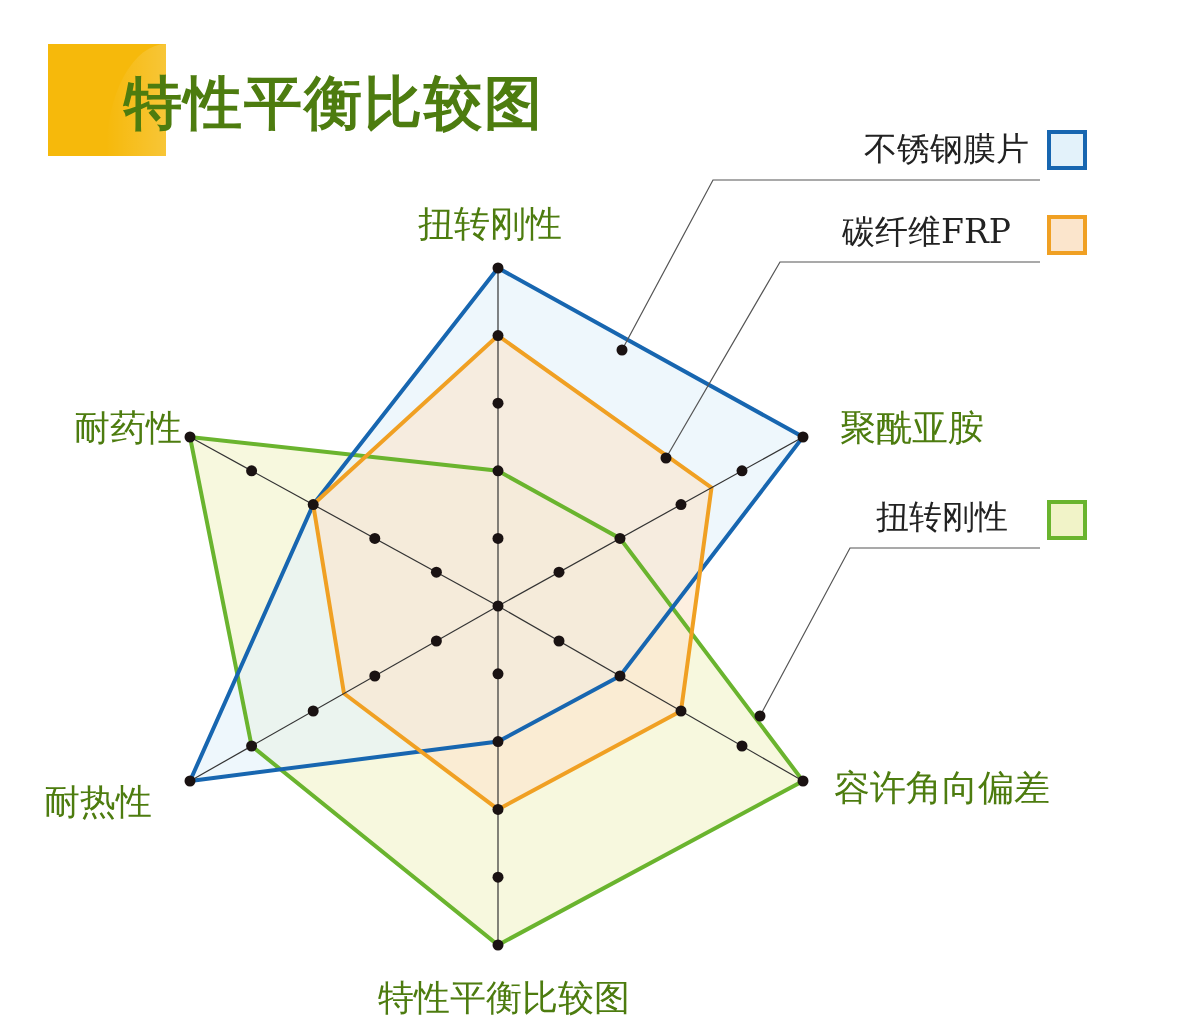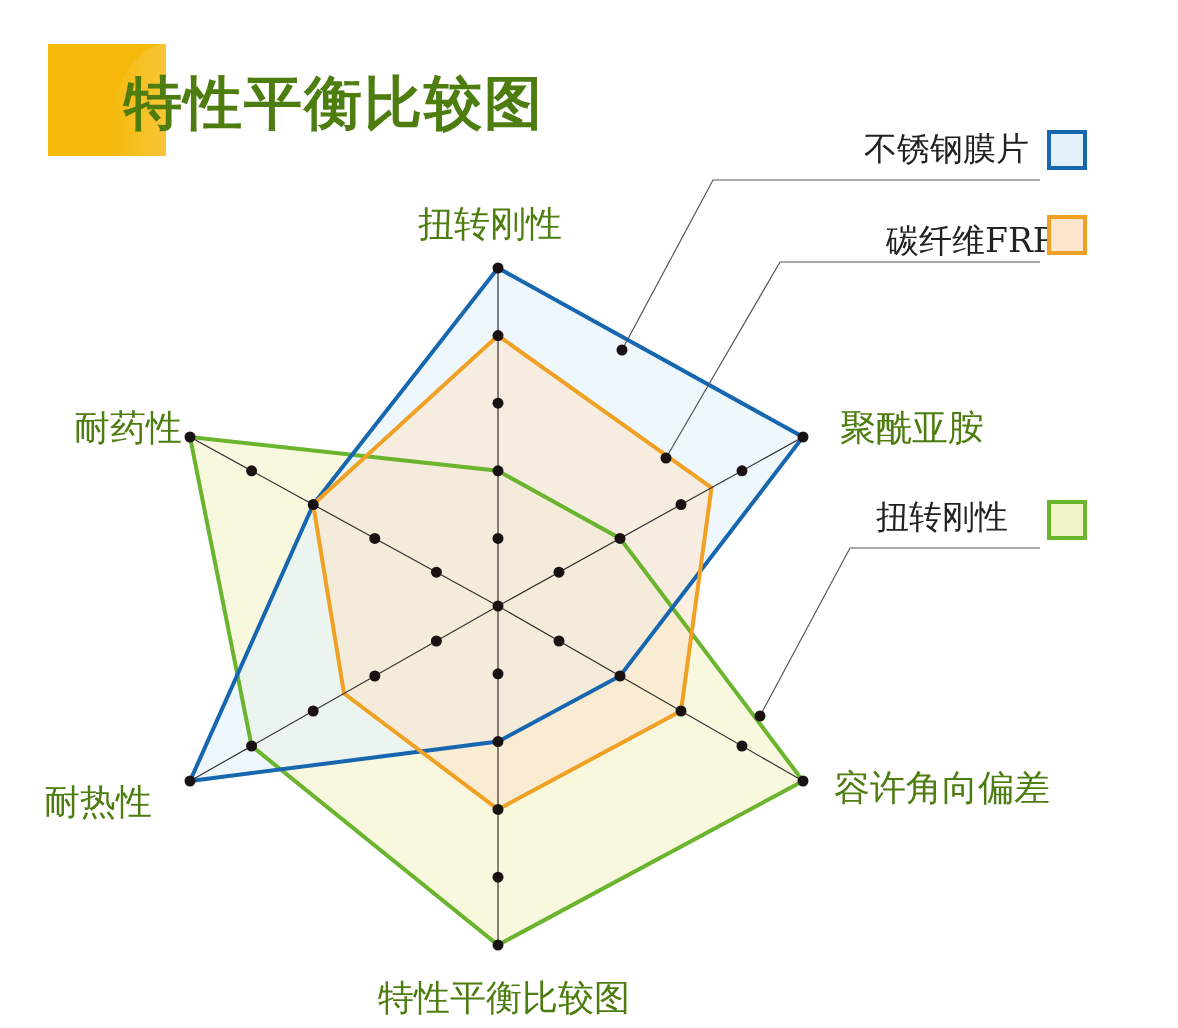--- a/index.html
+++ b/index.html
@@ -88,16 +88,16 @@
 
 <div class="axis-label" style="left:418px; top:206px;">扭转刚性</div>
 <div class="axis-label" style="left:840px; top:410px;">聚酰亚胺</div>
 <div class="axis-label" style="left:834px; top:770px;text-align:right;">容许角向偏差</div>
 <div class="axis-label" style="left:378px; top:980px;">特性平衡比较图</div>
 <div class="axis-label" style="left:44px; top:784px;">耐热性</div>
 <div class="axis-label" style="left:74px; top:386px;margin-top:24px;">耐药性</div>
 
 <div class="legend-label" style="left:864px; top:132px;">不锈钢膜片</div>
 <div class="legend-swatch" style="left:1047px; top:130px; border-color:#1766b0; background:#e3f2fa;"></div>
-<div class="legend-label" style="left:842px; top:224px;margin-left:44px;">碳纤维FRP</div>
+<div class="legend-label" style="left:842px; top:215px;">碳纤维FRP</div>
 <div class="legend-swatch" style="left:1047px; top:215px; border-color:#f0a023; background:#fbe5cc;"></div>
 <div class="legend-label" style="left:876px; top:500px;">扭转刚性</div>
 <div class="legend-swatch" style="left:1047px; top:500px; border-color:#6ab42e; background:#f1f3c8;"></div>
 
 </body></html>

